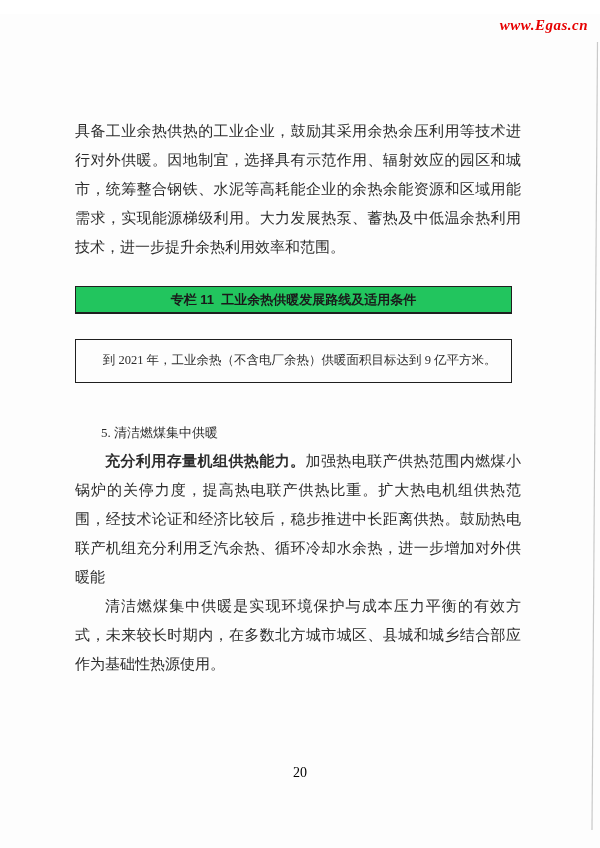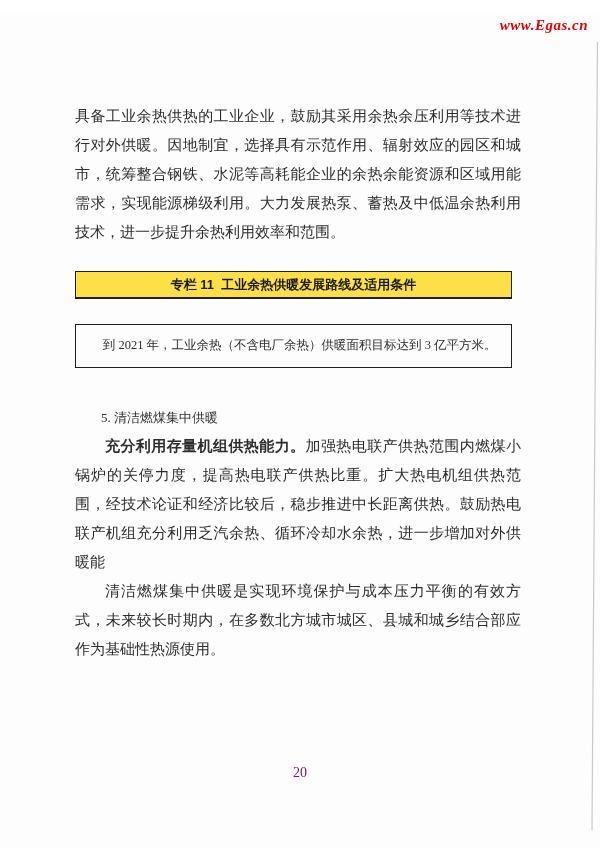--- a/index.html
+++ b/index.html
@@ -13,21 +13,21 @@
     margin-top:14px;
   }
   .watermark {
     position:absolute; top:3px; right:12px;
     color:#e60000;
     font-style:italic; font-weight:bold;
     font-size:15px; letter-spacing:0.5px;
     font-family:"Liberation Serif","DejaVu Serif",serif;
   }
   .edge-line { position:absolute; top:0; left:0; pointer-events:none; }
-  .content { position:absolute; left:75px; top:88px; width:446px; }
+  .content { position:absolute; left:75px; top:103px; width:446px; }
   .body-text {
     margin:0;
     font-size:15px; line-height:29px;
     text-align:justify;
     word-break:break-all;
   }
   .indent { text-indent:2em; }
   .section-heading {
     margin:35px 0 0 0;
     font-size:13px; line-height:29px;
@@ -35,21 +35,21 @@
     font-weight:normal;
   }
   .callout-box {
     width:435px;
     border:1px solid #1f1f1f;
     background:#fdfdfd;
   }
   .box1 { margin-top:24px; }
   .box2 { margin-top:25px; }
   .box-header {
-    background:#fde047;
+    background:#22c55e;
     border-bottom:1px solid #1f1f1f;
     text-align:center;
     font-weight:bold;
     font-size:13px; line-height:25px; height:25px;
     font-family:"Liberation Sans","DejaVu Sans",sans-serif;
     color:#1a1a1a;
     white-space:pre;
   }
   .box-body {
     padding:2px 8px 3px 8px;
@@ -57,21 +57,21 @@
     text-align:justify;
     text-indent:2em;
     word-break:break-all;
   }
   .box-body.single { padding:6px 8px 7px 8px; text-indent:1.5em; }
   .lead-bold { font-weight:bold; }
   .page-number {
     position:absolute; left:0; top:750px; width:600px;
     text-align:center;
     font-size:14px; line-height:18px;
-    color:#701a75;
+    color:#000000;
   }
 </style>
 </head>
 <body>
 
 <div class="page">
 
   <div class="watermark">www.Egas.cn</div>
 
   <svg class="edge-line" width="600" height="848" viewBox="0 0 600 848">
@@ -80,21 +80,21 @@
 
   <div class="content">
 
     <p class="body-text">具备工业余热供热的工业企业，鼓励其采用余热余压利用等技术进行对外供暖。因地制宜，选择具有示范作用、辐射效应的园区和城市，统筹整合钢铁、水泥等高耗能企业的余热余能资源和区域用能需求，实现能源梯级利用。大力发展热泵、蓄热及中低温余热利用技术，进一步提升余热利用效率和范围。</p>
 
     <div class="callout-box box1">
       <div class="box-header">专栏 11  工业余热供暖发展路线及适用条件</div>
     </div>
 
     <div class="callout-box box2">
-      <div class="box-body single">到 2021 年，工业余热（不含电厂余热）供暖面积目标达到 3 亿平方米。</div>
+      <div class="box-body single">到 2021 年，工业余热（不含电厂余热）供暖面积目标达到 9 亿平方米。</div>
     </div>
 
     <p class="section-heading">5. 清洁燃煤集中供暖</p>
 
     <p class="body-text indent"><span class="lead-bold">充分利用存量机组供热能力。</span><span>加强热电联产供热范围内燃煤小锅炉的关停力度，提高热电联产供热比重。扩大热电机组供热范围，经技术论证和经济比较后，稳步推进中长距离供热。鼓励热电联产机组充分利用乏汽余热、循环冷却水余热，进一步增加对外供暖能</span></p>
 
     <p class="body-text indent">清洁燃煤集中供暖是实现环境保护与成本压力平衡的有效方式，未来较长时期内，在多数北方城市城区、县城和城乡结合部应作为基础性热源使用。</p>
 
   </div>
 

